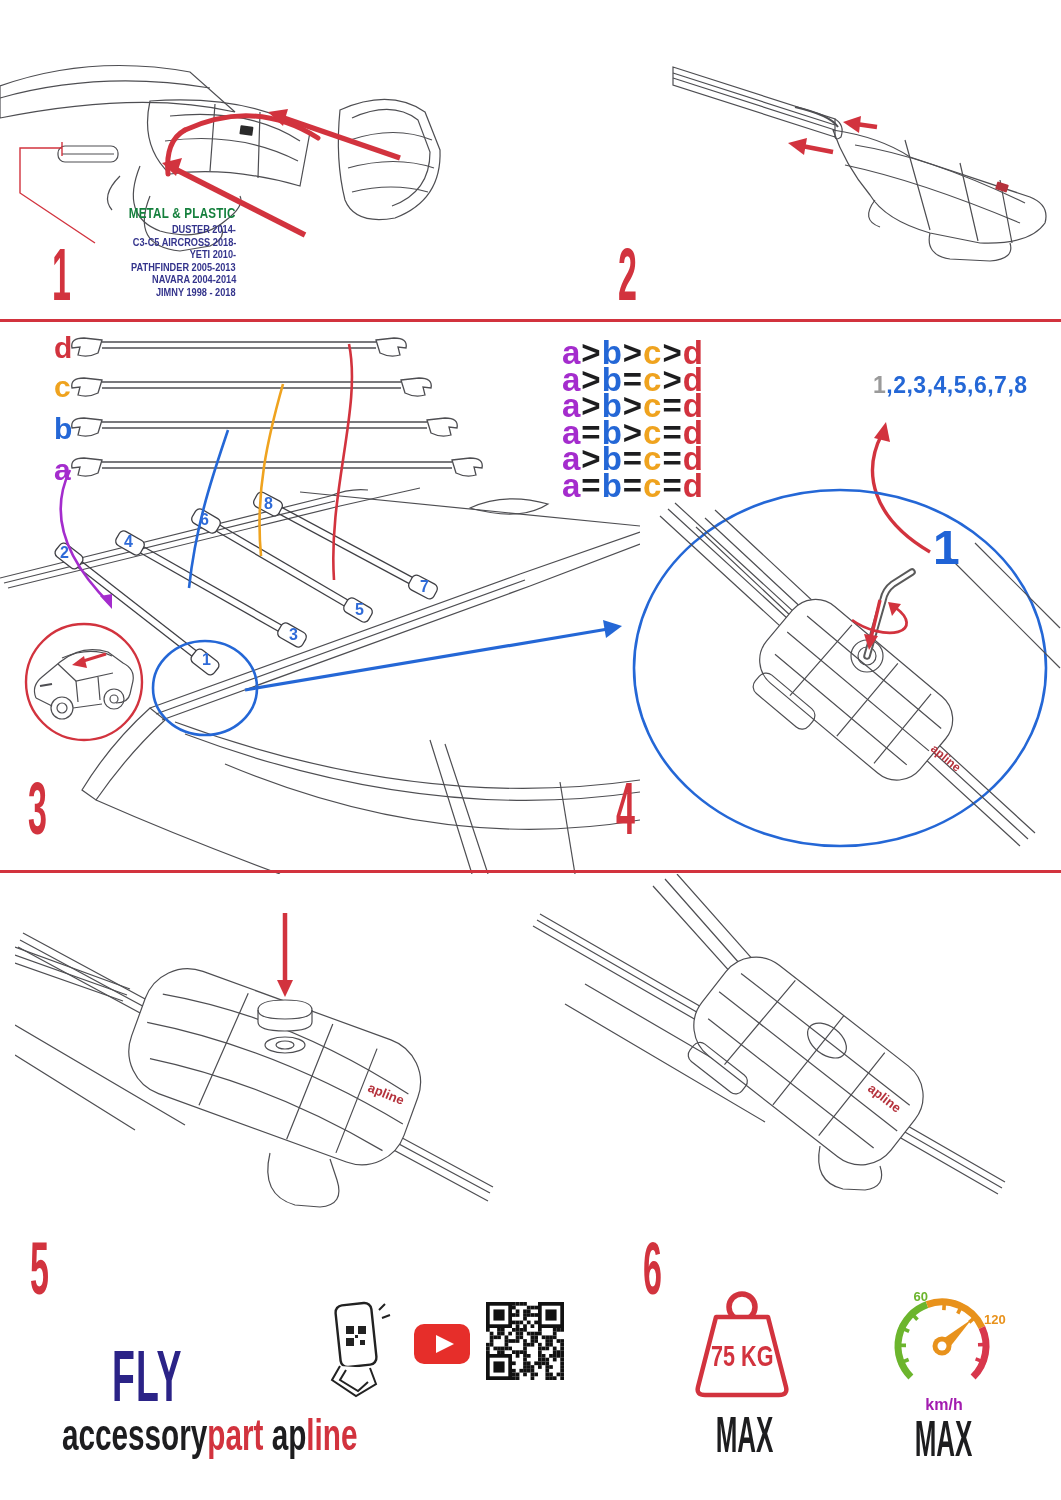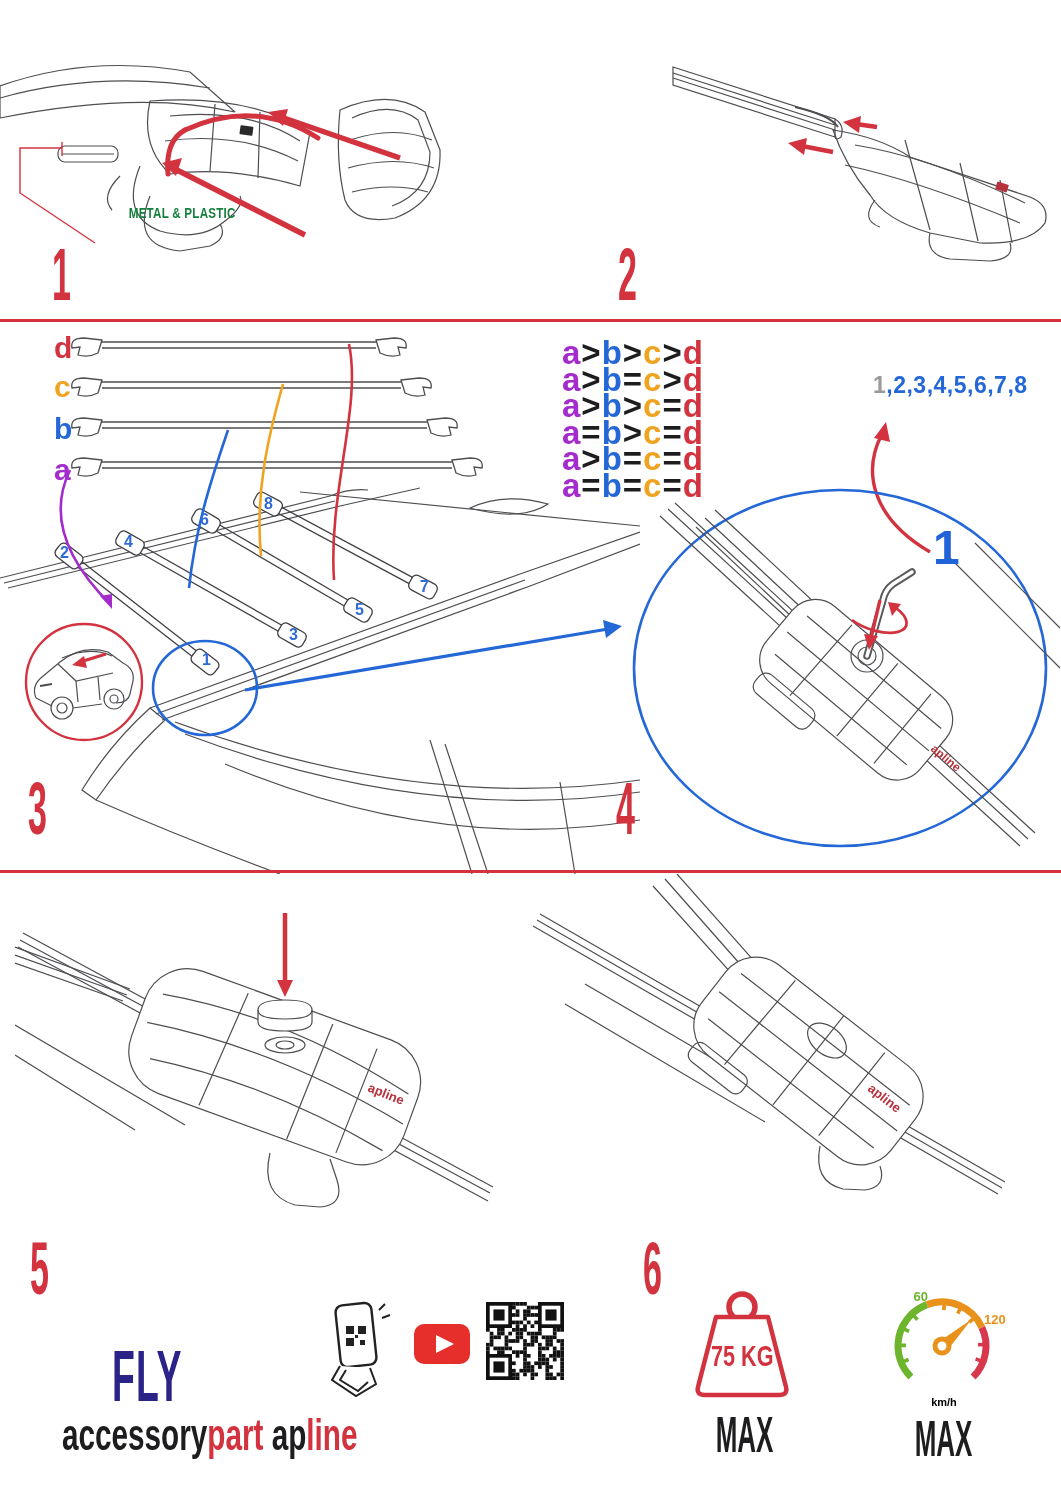--- a/index.html
+++ b/index.html
@@ -14,21 +14,21 @@
   .combo-row{font-size:33px;font-weight:700;line-height:26.5px;letter-spacing:1px;white-space:nowrap}
   .barlabel{position:absolute;font-size:30px;font-weight:700;line-height:1}
   .footnum{position:absolute;font-size:16px;font-weight:700;color:#2f6bd8;line-height:1;z-index:6}
   .seq{position:absolute;left:873px;top:372px;font-size:23px;font-weight:600;letter-spacing:.5px;white-space:nowrap}
   .callout1{position:absolute;left:933px;top:524px;font-size:48px;font-weight:700;color:#1f63d6;line-height:1}
   .fly{position:absolute;left:112px;top:1340px;font-size:72px;font-weight:700;color:#2b2387;line-height:1;transform:scaleX(.52);transform-origin:0 0;letter-spacing:2px}
   .brand{position:absolute;left:62px;top:1412px;font-size:45px;font-weight:600;line-height:1;transform:scaleX(.66);transform-origin:0 0;white-space:nowrap}
   .brand .r{color:#d2333e}.brand .k{color:#1d1d1f}
   .maxwrap{position:absolute;text-align:center}
   .max{font-size:50px;font-weight:700;color:#1d1d1f;line-height:1;transform:scaleX(.52);transform-origin:50% 0;display:inline-block}
-  .kmh{position:absolute;text-align:center;font-size:11px;font-weight:600;color:#000000}
+  .kmh{position:absolute;text-align:center;font-size:16px;font-weight:600;color:#a21caf}
   svg.line{position:absolute}
 </style>
 </head>
 <body>
 
 <div class="page">
 
   <svg class="line" style="left:0;top:46px" width="450" height="245" viewBox="0 0 450 245">
     <g stroke="#4e4e52" stroke-width="1.2" fill="none">
       <path d="M 0,40 Q 90,8 190,26 L 235,66 Q 140,44 0,72 Z"></path>
@@ -56,20 +56,28 @@
       <line x1="305" y1="189" x2="175" y2="123" stroke="#d2333e" stroke-width="5.5"></line>
       <polygon points="162,117 182,112 176,130" fill="#d2333e"></polygon>
     </g>
     <g stroke="#d2333e" stroke-width="1.4" fill="none">
       <path d="M 62,96 L 62,110"></path>
       <path d="M 62,102 L 20,102 L 20,147 L 95,197"></path>
     </g>
   </svg>
   <div class="matblock">
     <div class="matlabel"><span class="cnd">METAL &amp; PLASTIC</span></div>
+    <div class="models">
+        <div><span class="cnd">DUSTER 2014-</span></div>
+        <div><span class="cnd">C3-C5 AIRCROSS 2018-</span></div>
+        <div><span class="cnd">YETI 2010-</span></div>
+        <div><span class="cnd">PATHFINDER 2005-2013</span></div>
+        <div><span class="cnd">NAVARA 2004-2014</span></div>
+        <div><span class="cnd">JIMNY 1998 - 2018</span></div>
+      </div>
   </div>
   <div class="bignum" style="left:52px;top:242px">1</div>
 
   <svg class="line" style="left:630px;top:45px" width="431" height="220" viewBox="0 0 431 220">
     <g stroke="#4e4e52" stroke-width="1.2" fill="none">
       <path d="M 43,22 L 205,74 L 205,92 L 43,40 Z"></path>
       <path d="M 43,28 L 205,80 M 43,33 L 205,85"></path>
       <path d="M 205,74 Q 215,80 211,92 Q 206,96 205,92"></path>
       <path d="M 165,62 Q 200,70 208,82" stroke-width="2"></path>
       <path d="M 203,85 Q 250,92 280,112 L 400,152 Q 420,160 415,178 Q 400,200 350,198 L 300,188 Q 255,175 240,150 Q 215,120 203,85 Z"></path>

